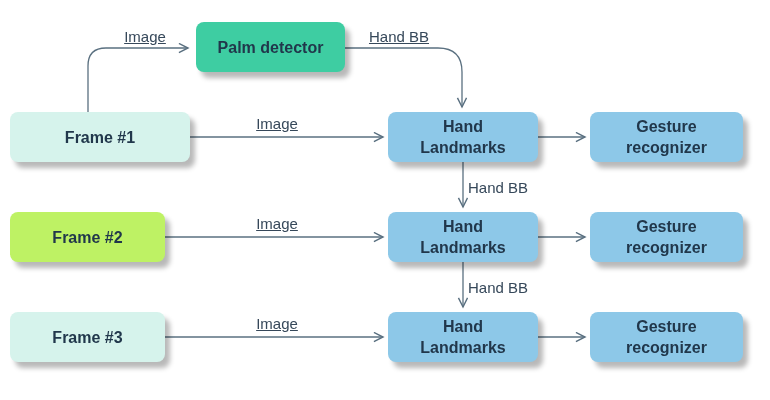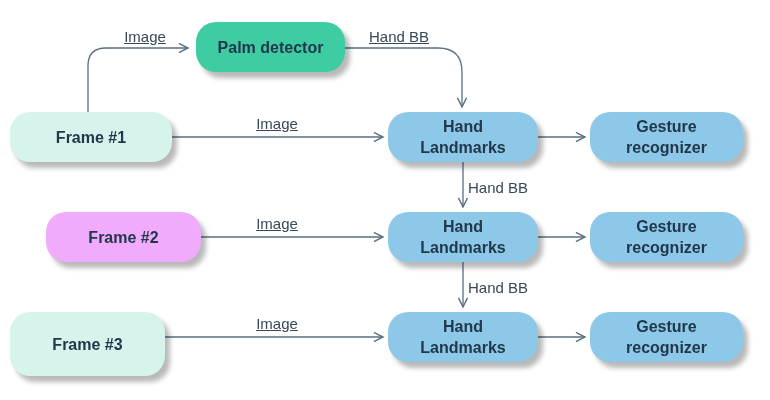--- a/index.html
+++ b/index.html
@@ -7,30 +7,30 @@
     position: relative;
     width: 770px; height: 400px;
     font-family: "Liberation Sans", sans-serif;
     background: #ffffff;
     overflow: hidden;
   }
   svg.wires { position: absolute; left: 0; top: 0; width: 770px; height: 400px; }
   .node {
     position: absolute;
     display: flex; align-items: center; justify-content: center;
-    border-radius: 20px;
+    border-radius: 8px;
     font-weight: bold; font-size: 16px; line-height: 21px;
     color: #21374b; text-align: center;
     white-space: pre-line;
     box-shadow: 5px 6px 5px rgba(0,0,0,0.28);
   }
   #palm   { left: 196px; top: 22px;  width: 149px; height: 50px; }
-  #frame1 { left: 10px;  top: 112px; width: 162px; height: 50px; }
+  #frame1 { left: 10px;  top: 112px; width: 180px; height: 50px; }
   #frame2 { left: 10px;  top: 212px; width: 155px; height: 50px; }
-  #frame3 { left: 10px;  top: 312px; width: 155px; height: 64px; }
+  #frame3 { left: 10px;  top: 312px; width: 155px; height: 50px; }
   #hl1    { left: 388px; top: 112px; width: 150px; height: 50px; }
   #hl2    { left: 388px; top: 212px; width: 150px; height: 50px; }
   #hl3    { left: 388px; top: 312px; width: 150px; height: 50px; }
   #g1     { left: 590px; top: 112px; width: 153px; height: 50px; }
   #g2     { left: 590px; top: 212px; width: 153px; height: 50px; }
   #g3     { left: 590px; top: 312px; width: 153px; height: 50px; }
 
   .edge-label {
     position: absolute;
     font-size: 15px; line-height: 17px;
@@ -66,21 +66,21 @@
       <path d="M 165 237 L 383 237" marker-end="url(#ah)"></path>
       <path d="M 538 237 L 585 237" marker-end="url(#ah)"></path>
       <path d="M 463 262 L 463 307" marker-end="url(#ah)"></path>
       <path d="M 165 337 L 383 337" marker-end="url(#ah)"></path>
       <path d="M 538 337 L 585 337" marker-end="url(#ah)"></path>
     </g>
   </svg>
 
   <div class="node" id="palm" style="background: rgb(62, 205, 162);">Palm detector</div>
   <div class="node" id="frame1" style="background: rgb(214, 243, 236);">Frame #1</div>
-  <div class="node" id="frame2" style="background: #f0abfc; margin-left: 36px;">Frame #2</div>
+  <div class="node" id="frame2" style="background: #bef264;">Frame #2</div>
   <div class="node" id="frame3" style="background: rgb(214, 243, 236);">Frame #3</div>
   <div class="node" id="hl1" style="background: rgb(141, 200, 232);">Hand
 Landmarks</div>
   <div class="node" id="hl2" style="background: rgb(141, 200, 232);">Hand
 Landmarks</div>
   <div class="node" id="hl3" style="background: rgb(141, 200, 232);">Hand
 Landmarks</div>
   <div class="node" id="g1" style="background: rgb(141, 200, 232);">Gesture
 recognizer</div>
   <div class="node" id="g2" style="background: rgb(141, 200, 232);">Gesture

